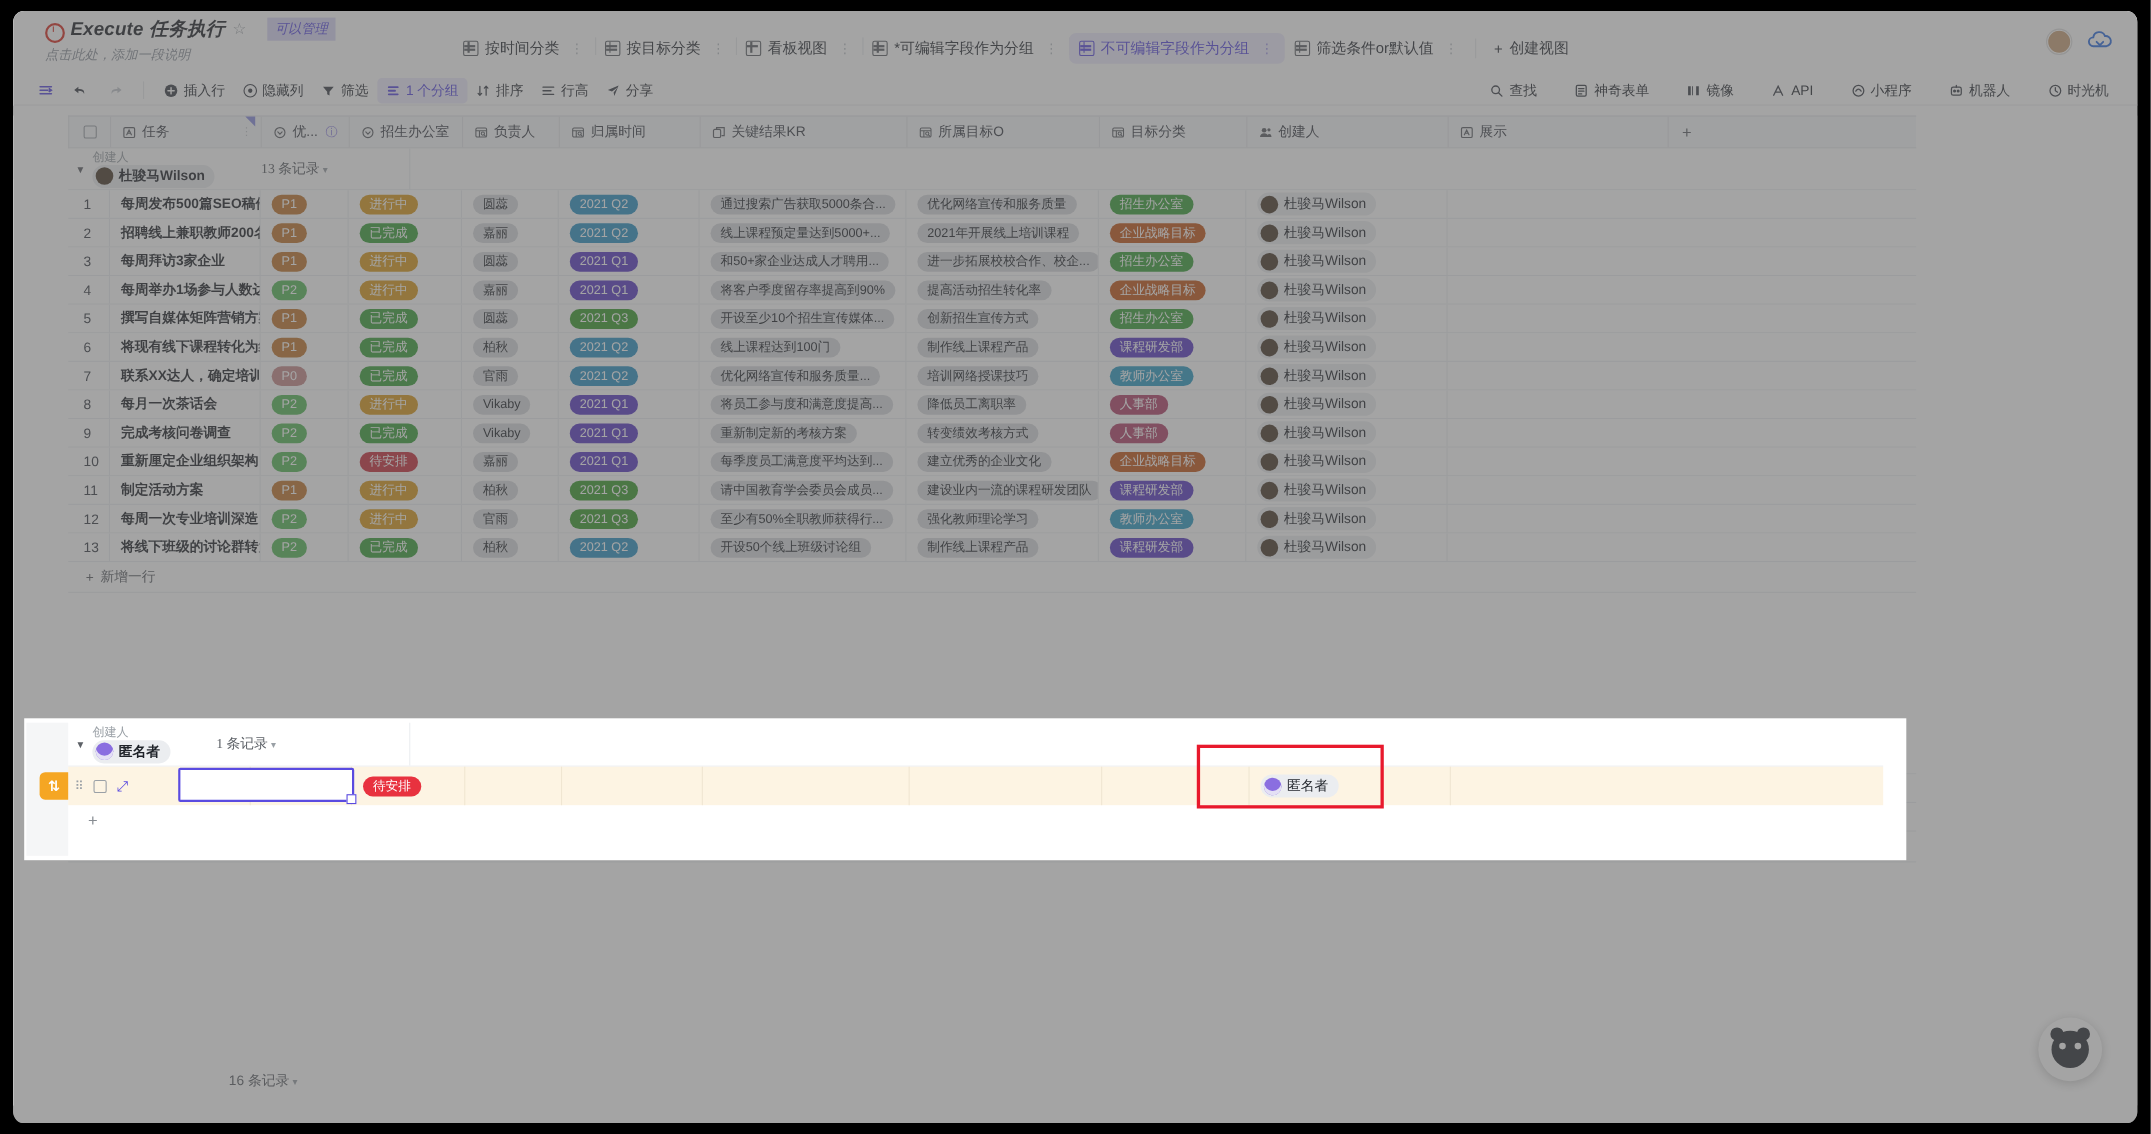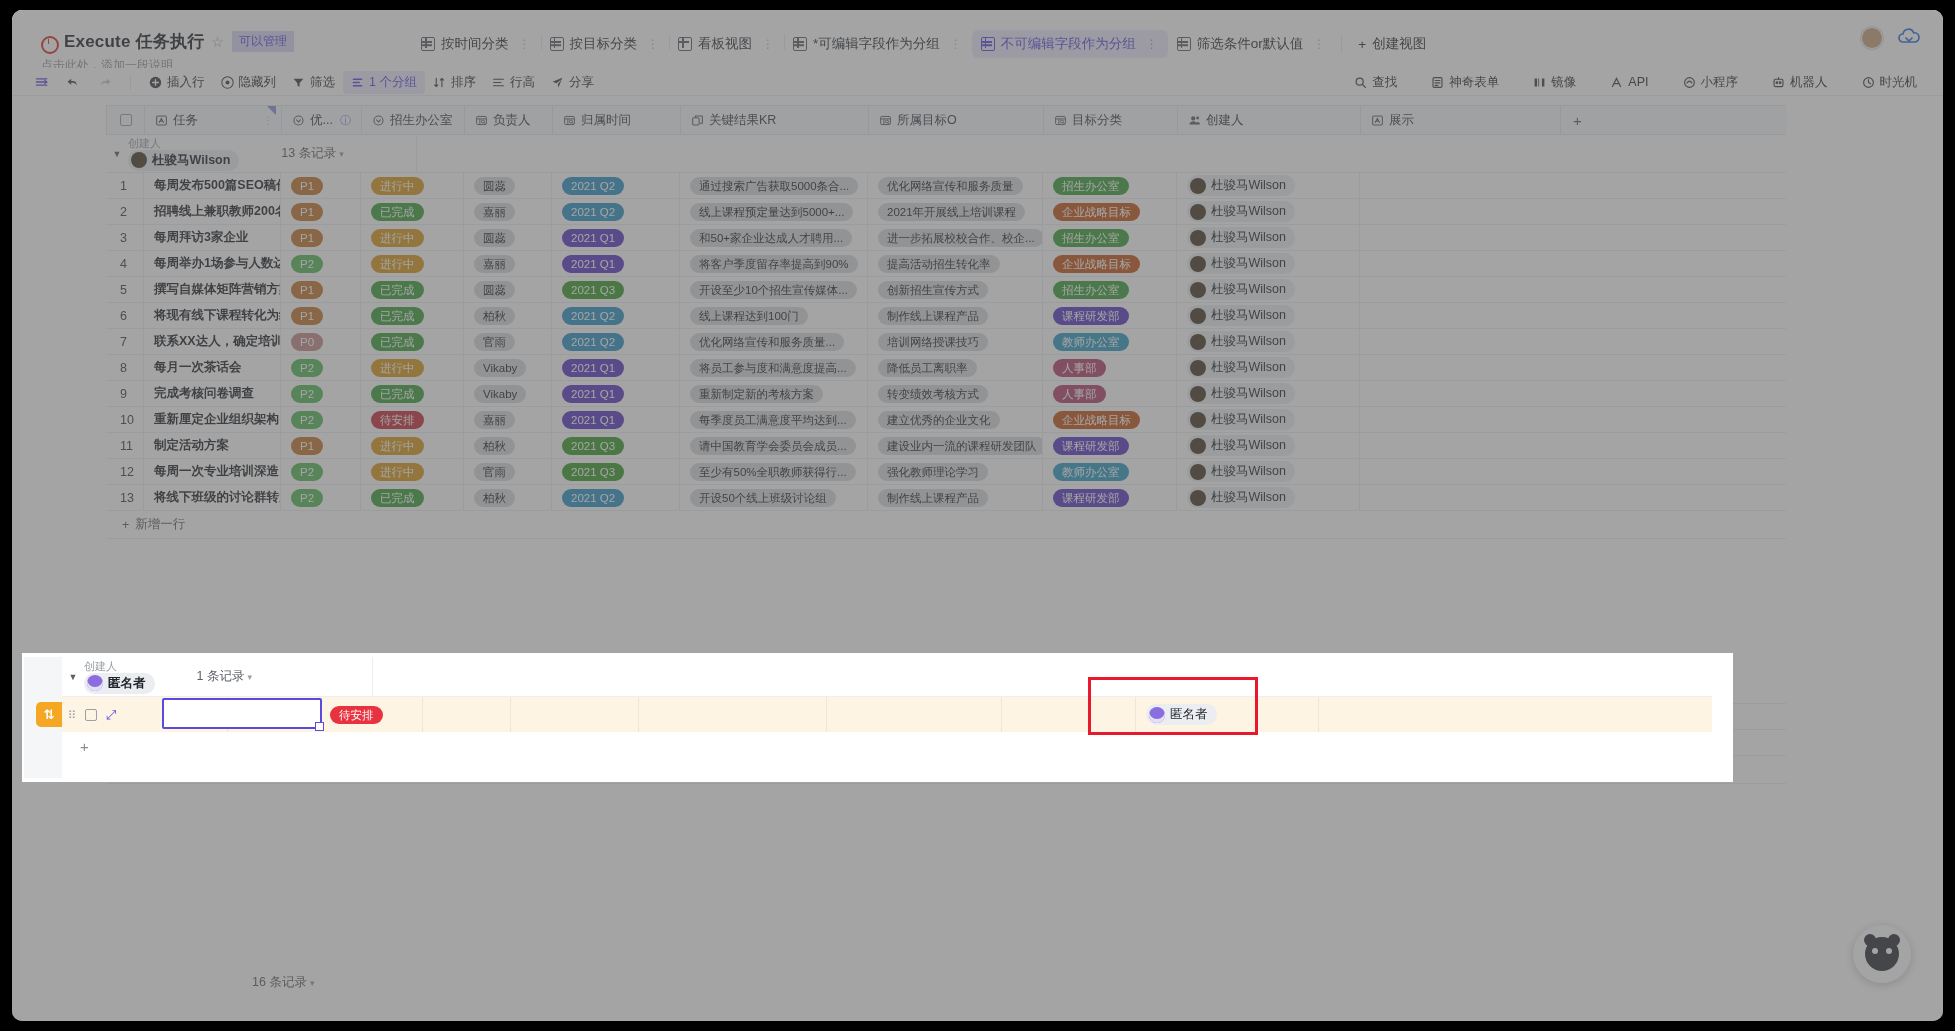--- a/index.html
+++ b/index.html
@@ -17,30 +17,30 @@
     background:#ffffff; border-radius:10px; overflow:hidden;
   }
   
   #dim{
     position:absolute; inset:0; background:rgba(90,90,90,.55);
     pointer-events:none; z-index:60;
   }
 
   
   .header{ position:relative; height:58px; background:#fff; }
-  .h-left{ position:absolute; left:28px; top:20px; }
+  .h-left{ position:absolute; left:28px; top:5px;font-style:italic; }
   .h-title-row{ display:flex; align-items:center; gap:7px; }
   .clock-ico{ width:17px;height:17px;display:inline-block;position:relative;}
   .clock-ico:before{content:"";position:absolute;left:1px;top:3px;width:14px;height:14px;border:2px solid #d93025;border-radius:50%;background:#fff;}
   .clock-ico:after{content:"";position:absolute;left:7.5px;top:6px;width:1.6px;height:5px;background:#d93025;}
   .app-title{ font-size:17px; font-weight:bold; color:#1f2329; letter-spacing:.2px;}
   .star{ font-size:14px; color:#9aa0a6; }
   .perm-badge{
     background:#d9d8f5; color:#5a4be0; font-size:12px;
-    padding:2px 7px; border-radius:0; margin-left:1px;
+    padding:2px 7px; border-radius:0; margin-left:12px;
   }
   .subtitle{ font-size:12px; color:#8f959e; margin-top:4px; margin-left:1px;}
 
   
   .tabs{ position:absolute; left:400px; top:20px; display:flex; align-items:center; gap:0px;justify-content:center;}
   .tab{
     display:flex; align-items:center; gap:6px;
     padding:5px 9px 5px 9px; border-radius:6px;
     font-size:13.5px; color:#2b2f36; white-space:nowrap; position:relative;
   }
@@ -68,21 +68,21 @@
 
   
   .toolbar{ position:relative; height:28px; background:#fff; border-bottom:1px solid #ecedef;}
   .tb-left{ position:absolute; left:14px; top:0; display:flex; align-items:center; gap:0; height:28px;}
   .tb-right{ position:absolute; right:18px; top:0; display:flex; align-items:center; gap:18px; height:28px;}
   .tb-item{ display:flex;align-items:center;gap:5px; font-size:12.5px; color:#2b2f36; padding:3px 8px; border-radius:4px; white-space:nowrap;}
   .tb-item.accent{ background:#eeecfc; color:#5a4be0; }
   .tb-sep{ width:1px;height:16px;background:#e6e8eb;margin:0 10px;}
 
   
-  .grid-wrap{ position:relative; background:#fff; height:900px;margin-left:44px;}
+  .grid-wrap{ position:relative; background:#fff; height:900px;}
   .ghead{
     display:flex; height:30px; background:#f7f8fa;
     border-bottom:1px solid #e4e6ea; border-top:1px solid #e4e6ea;
     position:relative; margin:9px 0 0 50px; width:1680px;
     border-left:1px solid #e4e6ea;
   }
   .hcell{
     display:flex;align-items:center;gap:5px;
     border-right:1px solid #e4e6ea; padding-left:10px;
     font-size:12.5px; color:#3c4049; position:relative; flex:none; height:100%;
@@ -97,21 +97,21 @@
 
   
   .group-hd{ display:flex; align-items:center; height:38px; margin-left:50px; width:1680px;
      border-bottom:1px solid #eceef1; background:#fff; position:relative;}
   .g-caret{ width:22px; text-align:center; color:#5d6167; font-size:9px;}
   .g-labelbox{ display:flex;flex-direction:column; justify-content:center; }
   .g-fieldname{ font-size:11px;color:#9aa0a6; line-height:13px;}
   .g-chip{ display:inline-flex;align-items:center;gap:5px; background:#ebedf0; border-radius:11px;
      padding:2px 9px 2px 3px; font-size:12.5px; color:#1f2329; font-weight:bold;}
   .g-av{ width:16px;height:16px;border-radius:50%; flex:none; }
-  .g-count{ margin-left:42px; font-size:12.5px; color:#5d6167;}
+  .g-count{ margin-left:42px; font-size:12.5px; color:#5d6167;font-family:Liberation Serif, serif;}
   .g-count .car{ color:#9aa0a6; font-size:9px; margin-left:3px;}
   .g-hd-line{ position:absolute; left:310px; top:0; bottom:0; width:1px; background:#eceef1;}
 
   
   .row{ display:flex; height:26px; margin-left:50px; width:1680px; background:#fff;
      border-bottom:1px solid #eceef1; position:relative;}
   .cell{ display:flex;align-items:center; border-right:1px solid #eceef1; padding-left:10px; flex:none;
      height:100%; font-size:12.5px; color:#1f2329; overflow:hidden; white-space:nowrap;}
   .cell.idx{ justify-content:flex-start; padding-left:14px; color:#3c4049;}
   .cell.task{ font-weight:bold; }

